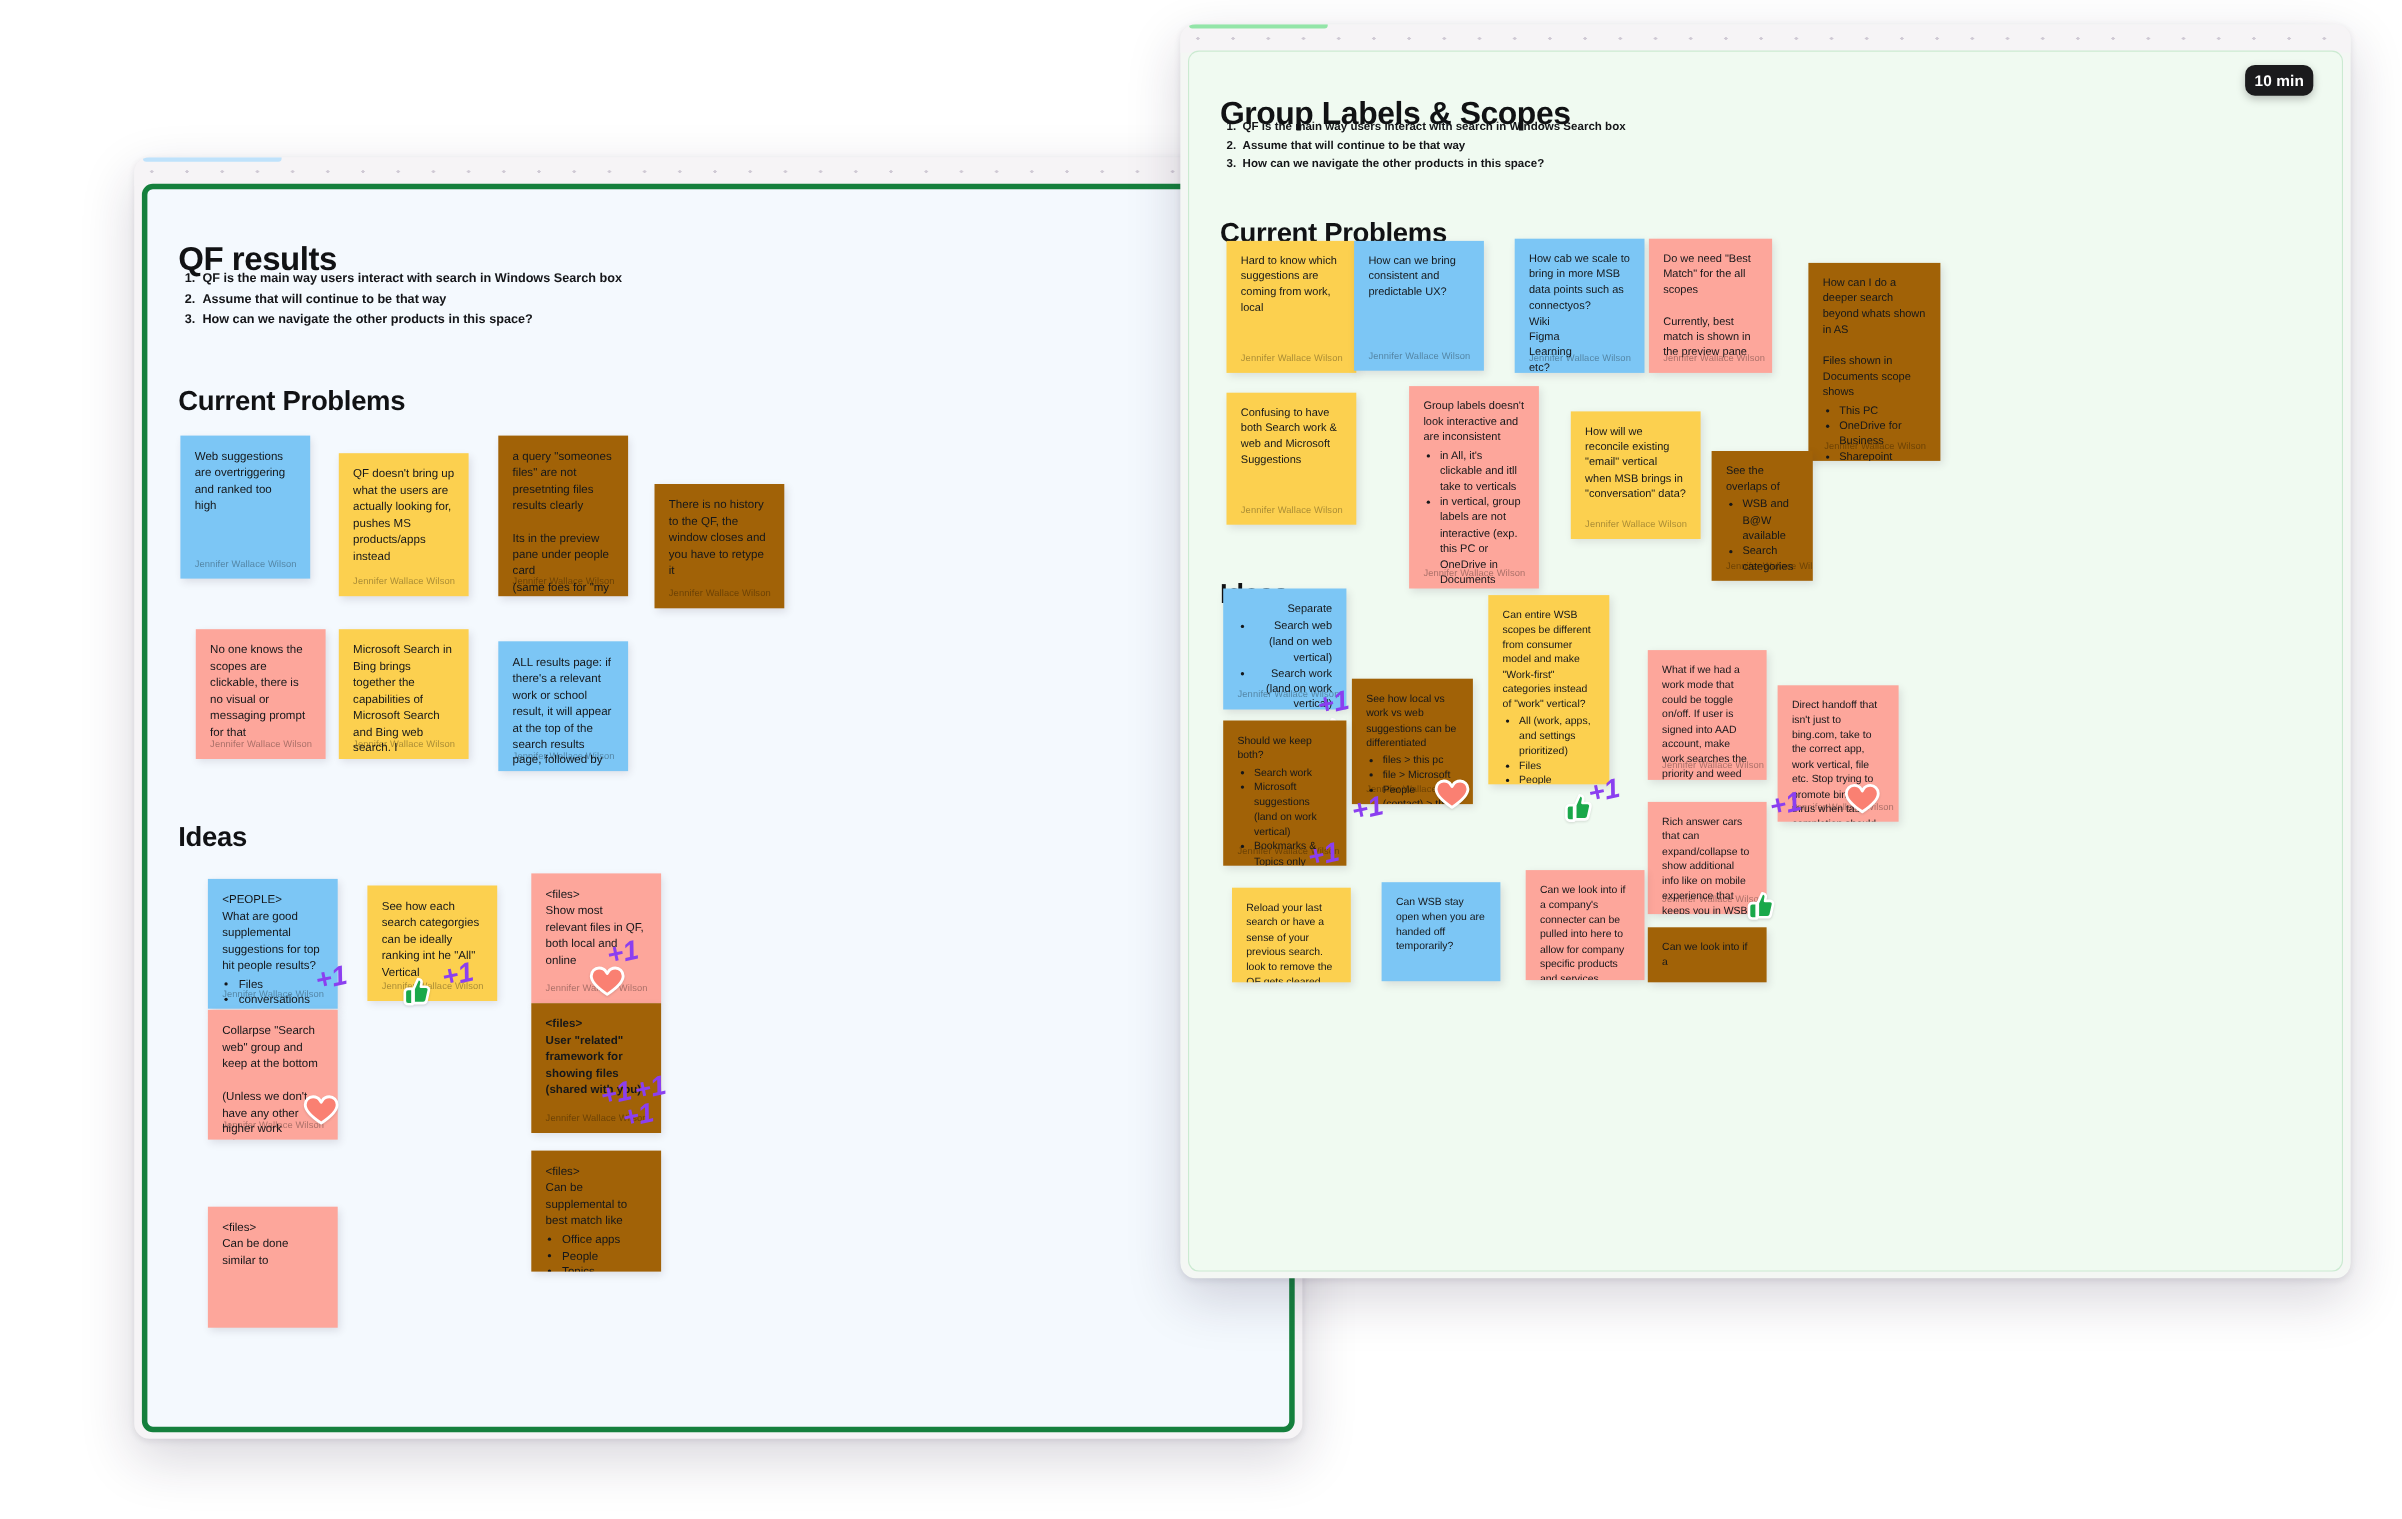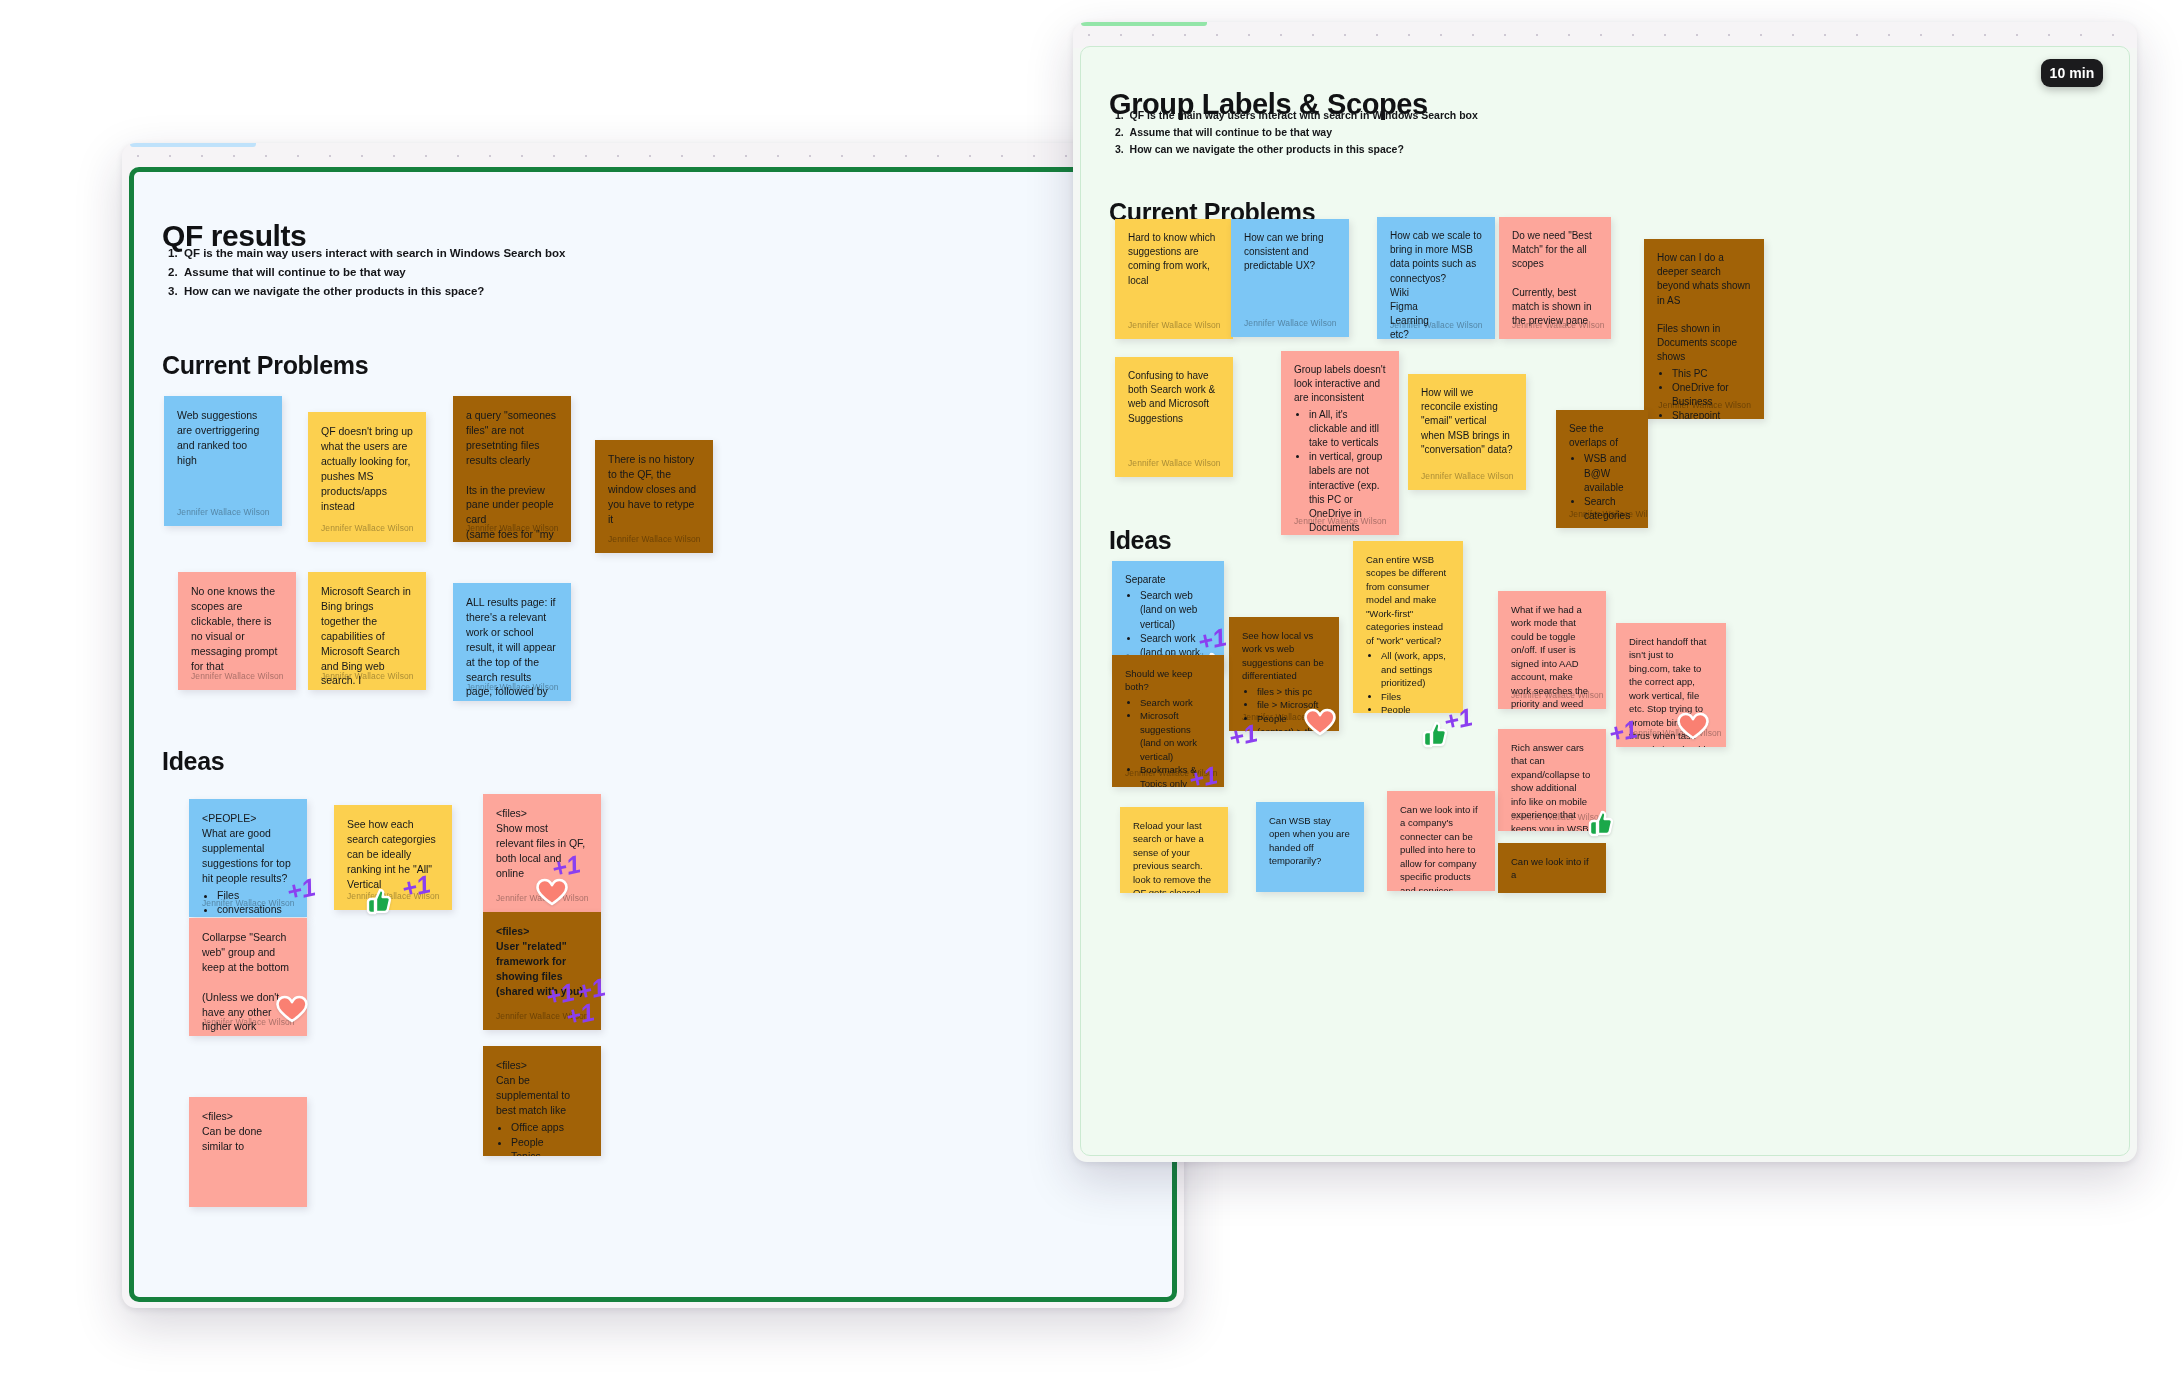--- a/index.html
+++ b/index.html
@@ -310,38 +310,38 @@
 
     <div class="note n-red" style="left:178px;top:304px;width:118px;height:184px;font-size:10px;margin-left:22px;">
       <div class="body">Group labels doesn't look interactive and are inconsistent</div>
       <ul>
         <li>in All, it's clickable and itll take to verticals</li>
         <li>in vertical, group labels are not interactive (exp. this PC or OneDrive in Documents Vertical)</li>
       </ul>
       <div class="author">Jennifer Wallace Wilson</div>
     </div>
 
-    <div class="note n-yellow" style="left:327px;top:327px;width:118px;height:116px;font-size:10px;">
+    <div class="note n-yellow" style="left:347px;top:327px;width:118px;height:116px;font-size:10px;">
       <div class="body">How will we reconcile existing "email" vertical when MSB brings in "conversation" data?</div>
       <div class="author">Jennifer Wallace Wilson</div>
     </div>
 
     <div class="note n-green" style="left:475px;top:363px;width:92px;height:118px;font-size:10px;">
       <div class="body">See the overlaps of</div>
       <ul>
         <li>WSB and B@W available</li>
         <li>Search categories</li>
       </ul>
       <div class="body" style="margin-top:8px;">How can we streamline or simplify?</div>
       <div class="author">Jennifer Wallace Wilson</div>
     </div>
 
     <h2 class="section-title" style="left:28px;top:458px;font-size:25px;">Ideas</h2>
 
-    <div class="note n-blue" style="left:31px;top:514px;width:112px;height:110px;font-size:10px;">
+    <div class="note n-blue" style="left:31px;top:488px;width:112px;height:110px;font-size:10px;text-align:right;">
       <div class="body">Separate</div>
       <ul>
         <li>Search web (land on web vertical)</li>
         <li>Search work (land on work vertical)</li>
       </ul>
       <div class="author">Jennifer Wallace Wilson</div>
     </div>
     <div class="stamp plus1" style="left:117px;top:580px;">
       <span>+1</span>
     </div>

